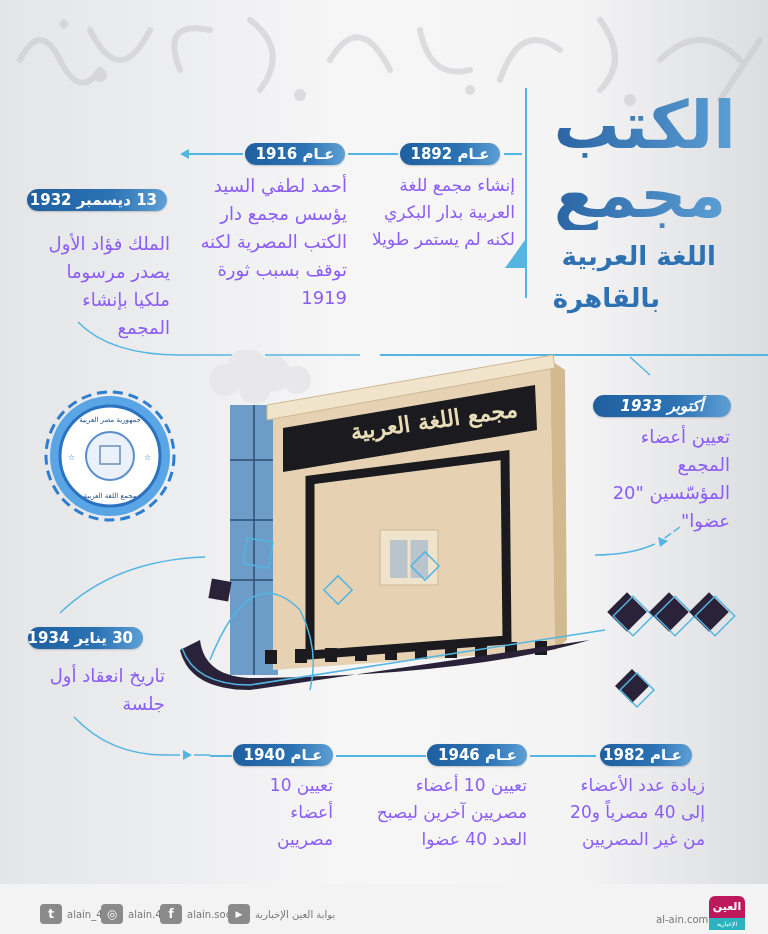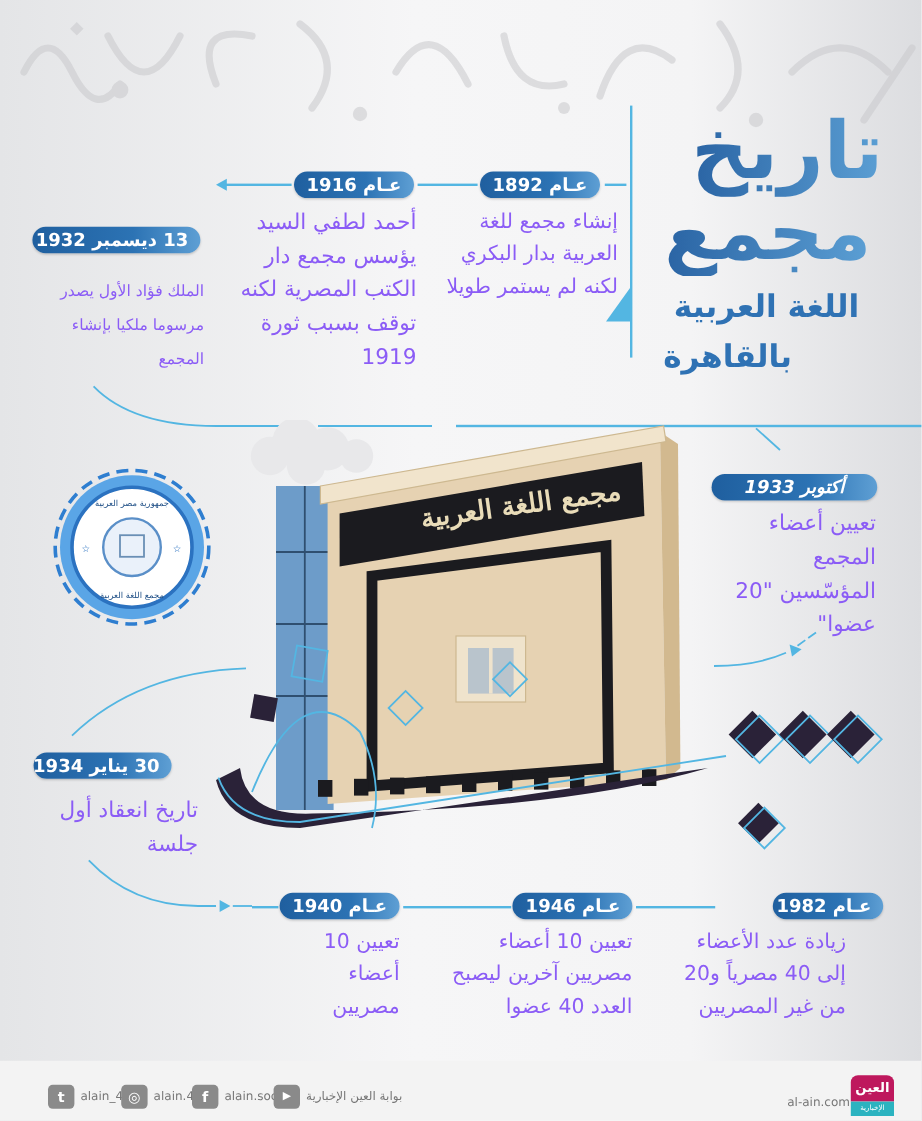--- a/index.html
+++ b/index.html
@@ -56,38 +56,38 @@
     <circle cx="100" cy="75" r="7"></circle>
       <rect x="60" y="20" width="8" height="8" transform="rotate(45 64 24)"></rect>
     <circle cx="300" cy="95" r="6"></circle>
       <circle cx="470" cy="90" r="5"></circle>
       <circle cx="630" cy="100" r="6"></circle>
   </g>
 </svg>
 
 <div class="line" style="left:525px;top:88px;width:2px;height:210px;"></div>
 <div class="abs" style="left:505px;top:240px;width:0;height:0;border-bottom:28px solid #53b6e2;border-left:20px solid transparent;"></div>
-<div class="title-big" style="right:32px;top:88px;font-size:66px;line-height:76px;background:linear-gradient(90deg,#2a64a4,#5b9fd4);-webkit-background-clip:text;color:transparent;">تاريخ</div>
+<div class="title-big" style="right:32px;top:88px;font-size:66px;line-height:76px;background:linear-gradient(90deg,#2a64a4,#5b9fd4);-webkit-background-clip:text;color:transparent;">الكتب</div>
 <div class="title-big" style="right:42px;top:160px;font-size:64px;line-height:70px;background:linear-gradient(90deg,#2a64a4,#5b9fd4);-webkit-background-clip:text;color:transparent;">مجمع</div>
 <div class="title-big" style="right:52px;top:238px;font-size:26px;line-height:36px;color:#2f72b4;">اللغة العربية</div>
 <div class="title-big" style="right:108px;top:280px;font-size:26px;line-height:36px;color:#2f72b4;">بالقاهرة</div>
 
 <div class="line" style="left:188px;top:153px;width:55px;height:1.5px;"></div>
 <div class="abs" style="left:180px;top:149px;width:0;height:0;border-right:9px solid #53b6e2;border-top:5px solid transparent;border-bottom:5px solid transparent;"></div>
 <div class="line" style="left:348px;top:153px;width:50px;height:1.5px;"></div>
 <div class="line" style="left:504px;top:153px;width:18px;height:1.5px;"></div>
 
 <div class="pill" style="left:400px;top:143px;width:100px;">عـام 1892</div>
 <div class="txt" style="left:370px;top:172px;width:145px;">إنشاء مجمع للغة العربية بدار البكري لكنه لم يستمر طويلا</div>
 
 <div class="pill" style="left:245px;top:143px;width:100px;">عـام 1916</div>
 <div class="txt" style="left:192px;top:172px;width:155px;font-size:18px;line-height:28px;">أحمد لطفي السيد يؤسس مجمع دار الكتب المصرية لكنه توقف بسبب ثورة 1919</div>
 
 <div class="pill" style="left:27px;top:189px;width:140px;">13 ديسمبر 1932</div>
-<div class="txt" style="left:25px;top:230px;width:145px;font-size:13px;line-height:28px;">الملك فؤاد الأول يصدر مرسوما ملكيا بإنشاء المجمع</div>
+<div class="txt" style="left:25px;top:230px;width:145px;font-size:18px;line-height:28px;">الملك فؤاد الأول يصدر مرسوما ملكيا بإنشاء المجمع</div>
 
 <svg class="abs" style="left:70px;top:320px;" width="300" height="50">
   <path d="M8 2 Q40 35 110 35 L175 35" fill="none" stroke="#53b6e2" stroke-width="1.5"></path>
   <path d="M180 30 L190 35 L180 40 Z" fill="#53b6e2"></path>
   <path d="M195 35 L290 35" fill="none" stroke="#53b6e2" stroke-width="1.5"></path>
 </svg>
 <div class="line" style="left:380px;top:354px;width:388px;height:1.5px;"></div>
 
 <div class="abs" style="left:42px;top:388px;width:136px;height:136px;">
   <svg width="136" height="136" viewBox="0 0 136 136">
@@ -203,21 +203,21 @@
 <svg class="abs" style="left:70px;top:715px;" width="140" height="50">
   <path d="M4 2 Q40 40 95 40 L110 40" fill="none" stroke="#53b6e2" stroke-width="1.5"></path>
   <path d="M113 35 L122 40 L113 45 Z" fill="#53b6e2"></path>
   <path d="M124 40 L140 40" fill="none" stroke="#53b6e2" stroke-width="1.5"></path>
 </svg>
 
 <div class="line" style="left:210px;top:755px;width:22px;height:1.5px;"></div>
 <div class="line" style="left:336px;top:755px;width:90px;height:1.5px;"></div>
 <div class="line" style="left:530px;top:755px;width:66px;height:1.5px;"></div>
 
-<div class="pill" style="left:600px;top:744px;width:92px;margin-left:44px;">عـام 1982</div>
+<div class="pill" style="left:600px;top:744px;width:92px;">عـام 1982</div>
 <div class="txt" style="left:560px;top:772px;width:145px;font-size:17px;line-height:27px;">زيادة عدد الأعضاء إلى 40 مصرياً و20 من غير المصريين</div>
 
 <div class="pill" style="left:427px;top:744px;width:100px;padding-left:28px;">عـام 1946</div>
 <div class="txt" style="left:375px;top:772px;width:152px;font-size:17px;line-height:27px;">تعيين 10 أعضاء مصريين آخرين ليصبح العدد 40 عضوا</div>
 
 <div class="pill" style="left:233px;top:744px;width:100px;">عـام 1940</div>
 <div class="txt" style="left:230px;top:772px;width:103px;font-size:17px;line-height:27px;">تعيين 10 أعضاء مصريين</div>
 
 <div class="footer"></div>
 

